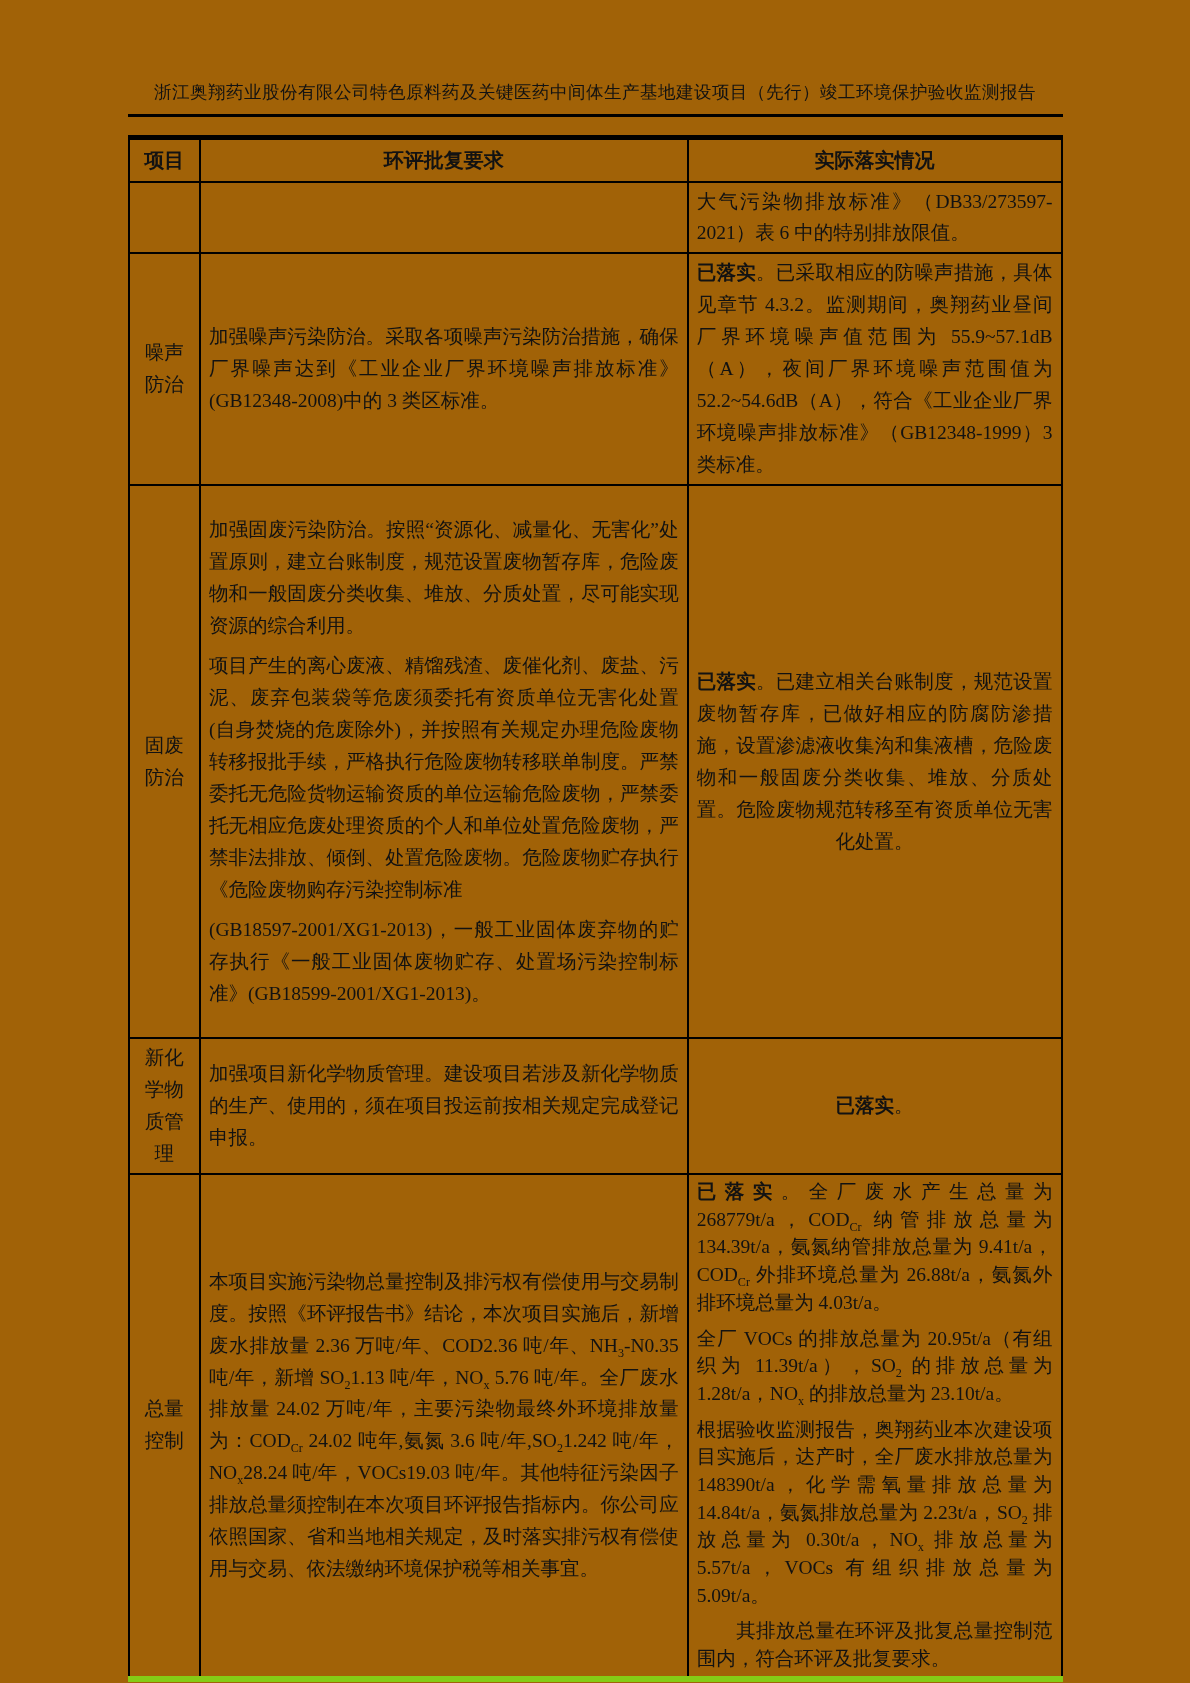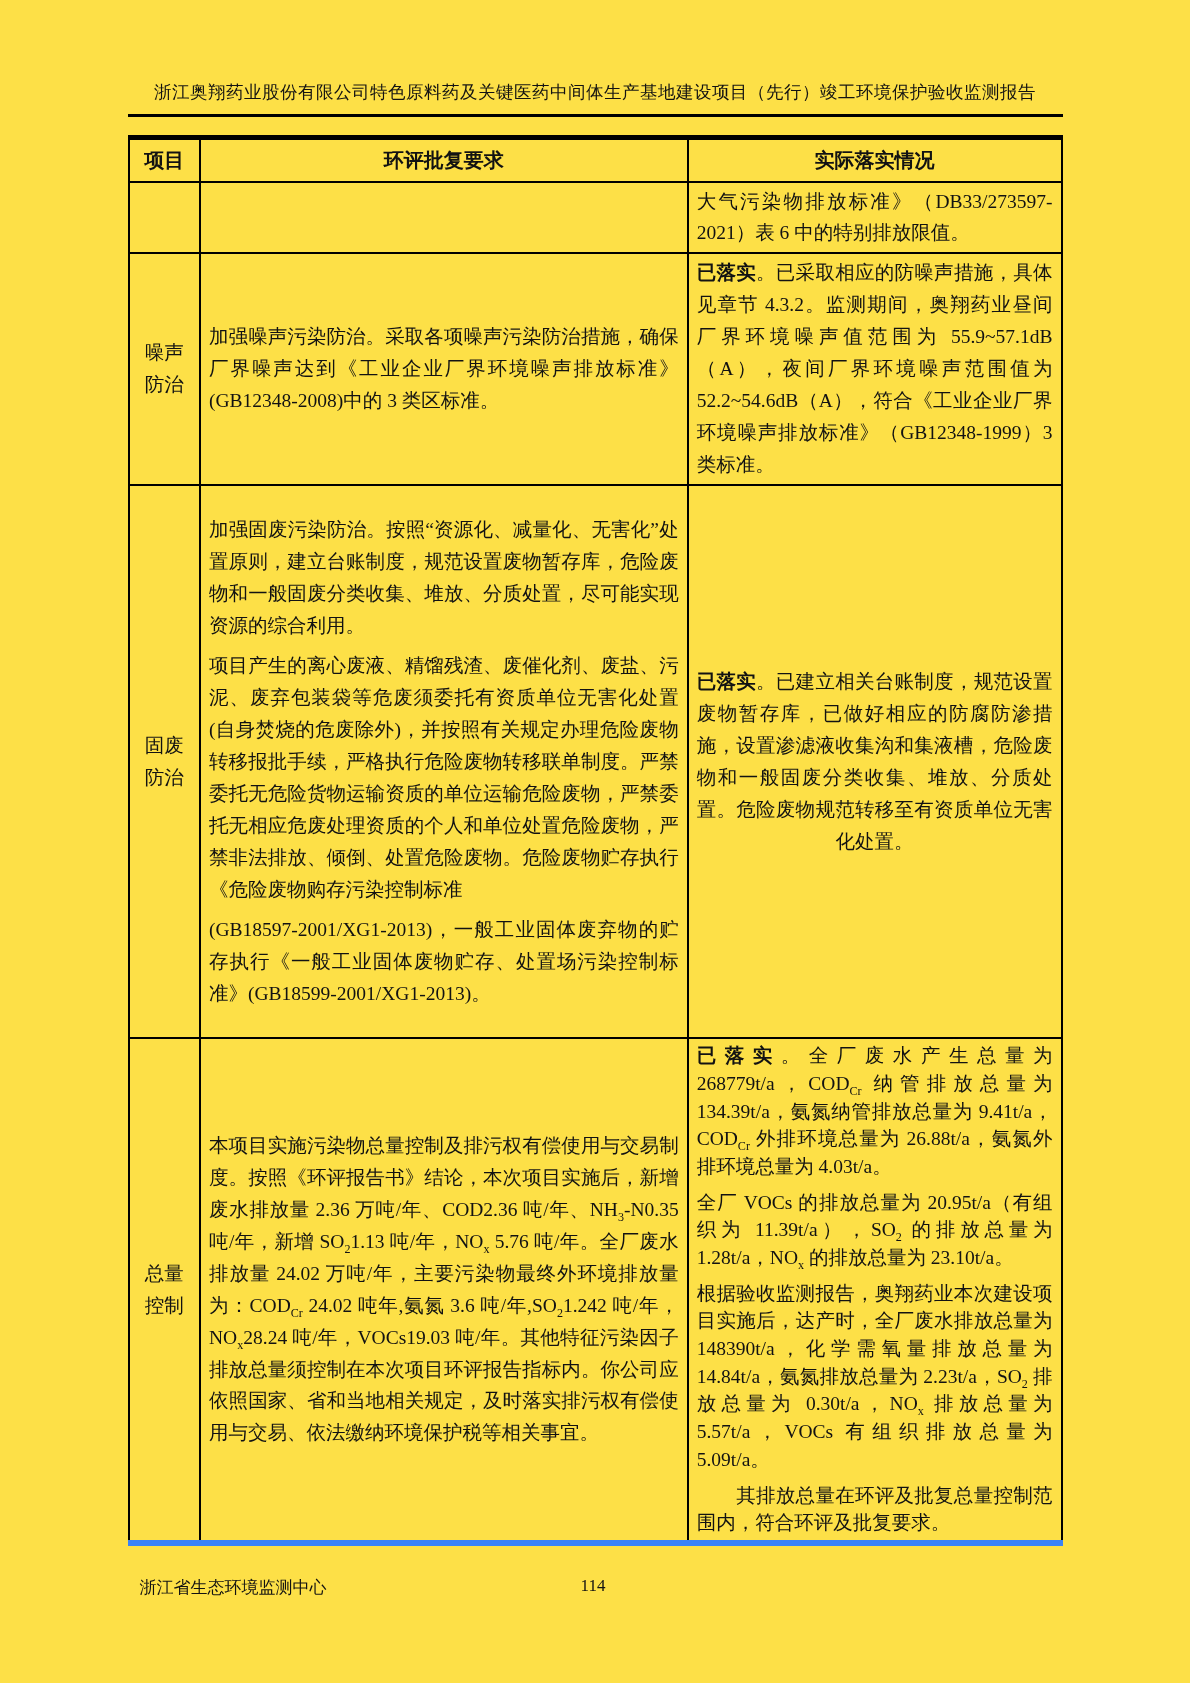--- a/index.html
+++ b/index.html
@@ -1,19 +1,19 @@
 <!DOCTYPE html>
 <html><head>
 <meta charset="utf-8">
 <style>
   html,body{margin:0;padding:0;background:#e8e8e8;}
   .page{
     position:relative;
     width:1190px;height:1683px;
-    background:#fde047;
+    background:#a16207;
     margin:0 auto;
     font-family:"Liberation Serif","DejaVu Serif",serif;
     color:#121212;
     overflow:hidden;
   }
   .running-head{padding-top:80px;}
   .rh-title{
     width:935px;margin:0 auto;
     font-size:17.5px;
     text-align:center;
@@ -24,21 +24,21 @@
     width:935px;margin:10px auto 0 auto;
     border-top:3px solid #000;
     height:0;
   }
   table.review-table{
     width:935px;
     margin:18px auto 0 auto;
     border-collapse:collapse;
     table-layout:fixed;
     border-top:5px solid #000;
-    border-bottom:6px solid #3b82f6;
+    border-bottom:6px solid #84cc16;
   }
   .review-table th,.review-table td{
     border:2px solid #000;
     vertical-align:middle;
     box-sizing:border-box;
   }
   .c1{width:71px;}
   .c2{width:484px;}
   .c3{width:371px;}
   .review-table th{
@@ -124,20 +124,29 @@
         <td class="c1 item-cell">固废防治</td>
         <td class="c2 req-cell">
             <p><span>加强固废污染防治。按照“资源化、减量化、无害化”处置原则，建立台账制度，规范设置废物暂存库，危险废物和一般固废分类收集、堆放、分质处置，尽可能实现资源的综合利用。</span></p>
             <p><span>项目产生的离心废液、精馏残渣、废催化剂、废盐、污泥、废弃包装袋等危废须委托有资质单位无害化处置(自身焚烧的危废除外)，并按照有关规定办理危险废物转移报批手续，严格执行危险废物转移联单制度。严禁委托无危险货物运输资质的单位运输危险废物，严禁委托无相应危废处理资质的个人和单位处置危险废物，严禁非法排放、倾倒、处置危险废物。危险废物贮存执行《危险废物购存污染控制标准</span></p>
             <p><span>(GB18597-2001/XG1-2013)，一般工业固体废弃物的贮存执行《一般工业固体废物贮存、处置场污染控制标准》(GB18599-2001/XG1-2013)。</span></p>
           </td>
         <td class="c3 impl-cell center-last">
             <p><b>已落实</b><span>。已建立相关台账制度，规范设置废物暂存库，已做好相应的防腐防渗措施，设置渗滤液收集沟和集液槽，危险废物和一般固废分类收集、堆放、分质处置。危险废物规范转移至有资质单位无害化处置。</span></p>
           </td>
       </tr>
+      <tr class="r3">
+        <td class="c1 item-cell">新化学物质管理</td>
+        <td class="c2 req-cell">
+            <p><span>加强项目新化学物质管理。建设项目若涉及新化学物质的生产、使用的，须在项目投运前按相关规定完成登记申报。</span></p>
+          </td>
+        <td class="c3 impl-cell center-cell">
+            <p><b>已落实</b><span>。</span></p>
+          </td>
+      </tr>
       <tr class="r4">
         <td class="c1 item-cell">总量控制</td>
         <td class="c2 req-cell">
             <p><span>本项目实施污染物总量控制及排污权有偿使用与交易制度。按照《环评报告书》结论，本次项目实施后，新增废水排放量 2.36 万吨/年、COD2.36 吨/年、NH</span><sub>3</sub><span>-N0.35 吨/年，新增 SO</span><sub>2</sub><span>1.13 吨/年，NO</span><sub>x</sub><span> 5.76 吨/年。全厂废水排放量 24.02 万吨/年，主要污染物最终外环境排放量为：COD</span><sub>Cr</sub><span> 24.02 吨年,氨氮 3.6 吨/年,SO</span><sub>2</sub><span>1.242 吨/年，NO</span><sub>x</sub><span>28.24 吨/年，VOCs19.03 吨/年。其他特征污染因子排放总量须控制在本次项目环评报告指标内。你公司应依照国家、省和当地相关规定，及时落实排污权有偿使用与交易、依法缴纳环境保护税等相关事宜。</span></p>
           </td>
         <td class="c3 impl-cell tight">
             <p><b>已落实</b><span>。全厂废水产生总量为 268779t/a，COD</span><sub>Cr</sub><span> 纳管排放总量为 134.39t/a，氨氮纳管排放总量为 9.41t/a，COD</span><sub>Cr</sub><span> 外排环境总量为 26.88t/a，氨氮外排环境总量为 4.03t/a。</span></p>
             <p><span>全厂 VOCs 的排放总量为 20.95t/a（有组织为 11.39t/a），SO</span><sub>2</sub><span> 的排放总量为 1.28t/a，NO</span><sub>x</sub><span> 的排放总量为 23.10t/a。</span></p>
             <p><span>根据验收监测报告，奥翔药业本次建设项目实施后，达产时，全厂废水排放总量为 148390t/a，化学需氧量排放总量为 14.84t/a，氨氮排放总量为 2.23t/a，SO</span><sub>2</sub><span> 排放总量为 0.30t/a，NO</span><sub>x</sub><span> 排放总量为 5.57t/a，VOCs 有组织排放总量为 5.09t/a。</span></p>
             <p><span>　　其排放总量在环评及批复总量控制范围内，符合环评及批复要求。</span></p>

